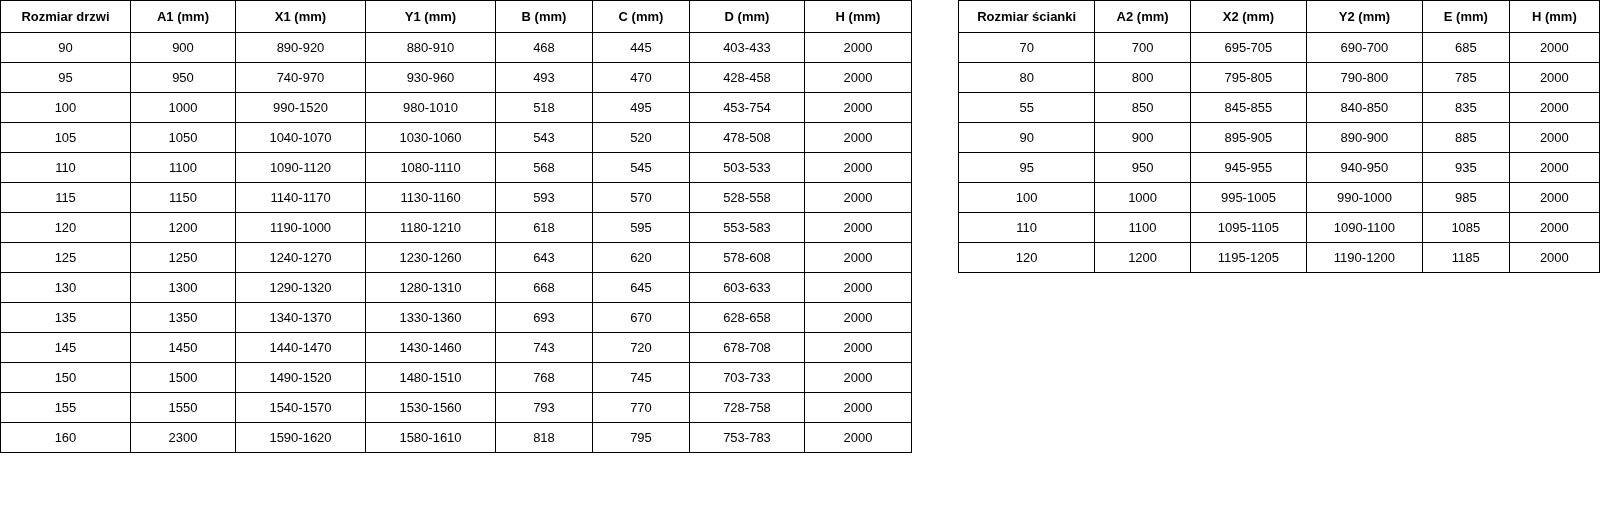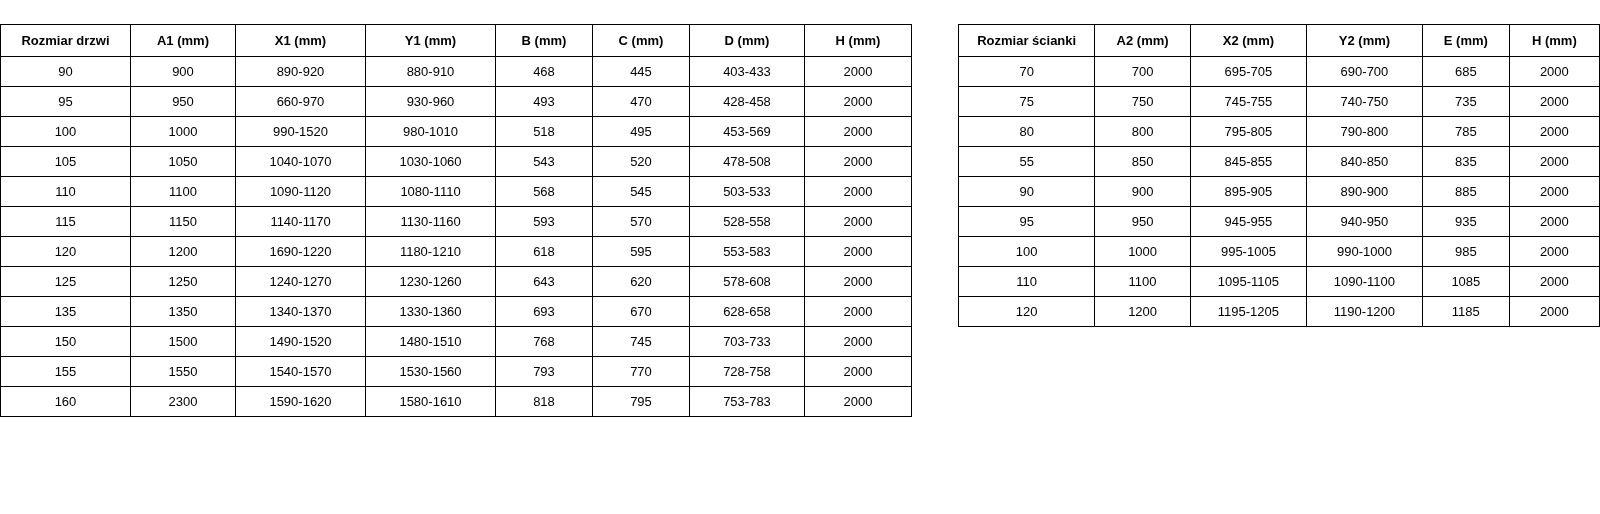--- a/index.html
+++ b/index.html
@@ -22,21 +22,20 @@
   .table-wrap {
     position: absolute;
     top: 0;
   }
   #doors-table-wrap { left: 0px; top: 0px; }
   #walls-table-wrap { left: 958px; top: 0px; }
 
   table {
     border-collapse: collapse;
     table-layout: fixed;
-    margin-top: 24px;
   }
   table th, table td {
     border: 1px solid #000000;
     text-align: center;
     vertical-align: middle;
     font-size: 13px;
     height: 30px;
     padding: 0 4px;
     box-sizing: border-box;
     white-space: nowrap;
@@ -99,35 +98,35 @@
             <td>890-920</td>
             <td>880-910</td>
             <td>468</td>
             <td>445</td>
             <td>403-433</td>
             <td>2000</td>
           </tr>
           <tr>
             <td>95</td>
             <td>950</td>
-            <td>660-970</td>
+            <td>740-970</td>
             <td>930-960</td>
             <td>493</td>
             <td>470</td>
             <td>428-458</td>
             <td>2000</td>
           </tr>
           <tr>
             <td>100</td>
             <td>1000</td>
             <td>990-1520</td>
             <td>980-1010</td>
             <td>518</td>
             <td>495</td>
-            <td>453-569</td>
+            <td>453-754</td>
             <td>2000</td>
           </tr>
           <tr>
             <td>105</td>
             <td>1050</td>
             <td>1040-1070</td>
             <td>1030-1060</td>
             <td>543</td>
             <td>520</td>
             <td>478-508</td>
@@ -149,45 +148,65 @@
             <td>1140-1170</td>
             <td>1130-1160</td>
             <td>593</td>
             <td>570</td>
             <td>528-558</td>
             <td>2000</td>
           </tr>
           <tr>
             <td>120</td>
             <td>1200</td>
-            <td>1690-1220</td>
+            <td>1190-1000</td>
             <td>1180-1210</td>
             <td>618</td>
             <td>595</td>
             <td>553-583</td>
             <td>2000</td>
           </tr>
           <tr>
             <td>125</td>
             <td>1250</td>
             <td>1240-1270</td>
             <td>1230-1260</td>
             <td>643</td>
             <td>620</td>
             <td>578-608</td>
             <td>2000</td>
           </tr>
           <tr>
+            <td>130</td>
+            <td>1300</td>
+            <td>1290-1320</td>
+            <td>1280-1310</td>
+            <td>668</td>
+            <td>645</td>
+            <td>603-633</td>
+            <td>2000</td>
+          </tr>
+          <tr>
             <td>135</td>
             <td>1350</td>
             <td>1340-1370</td>
             <td>1330-1360</td>
             <td>693</td>
             <td>670</td>
             <td>628-658</td>
+            <td>2000</td>
+          </tr>
+          <tr>
+            <td>145</td>
+            <td>1450</td>
+            <td>1440-1470</td>
+            <td>1430-1460</td>
+            <td>743</td>
+            <td>720</td>
+            <td>678-708</td>
             <td>2000</td>
           </tr>
           <tr>
             <td>150</td>
             <td>1500</td>
             <td>1490-1520</td>
             <td>1480-1510</td>
             <td>768</td>
             <td>745</td>
             <td>703-733</td>
@@ -240,28 +259,20 @@
       <tbody id="walls-body">
           <tr>
             <td>70</td>
             <td>700</td>
             <td>695-705</td>
             <td>690-700</td>
             <td>685</td>
             <td>2000</td>
           </tr>
           <tr>
-            <td>75</td>
-            <td>750</td>
-            <td>745-755</td>
-            <td>740-750</td>
-            <td>735</td>
-            <td>2000</td>
-          </tr>
-          <tr>
             <td>80</td>
             <td>800</td>
             <td>795-805</td>
             <td>790-800</td>
             <td>785</td>
             <td>2000</td>
           </tr>
           <tr>
             <td>55</td>
             <td>850</td>

